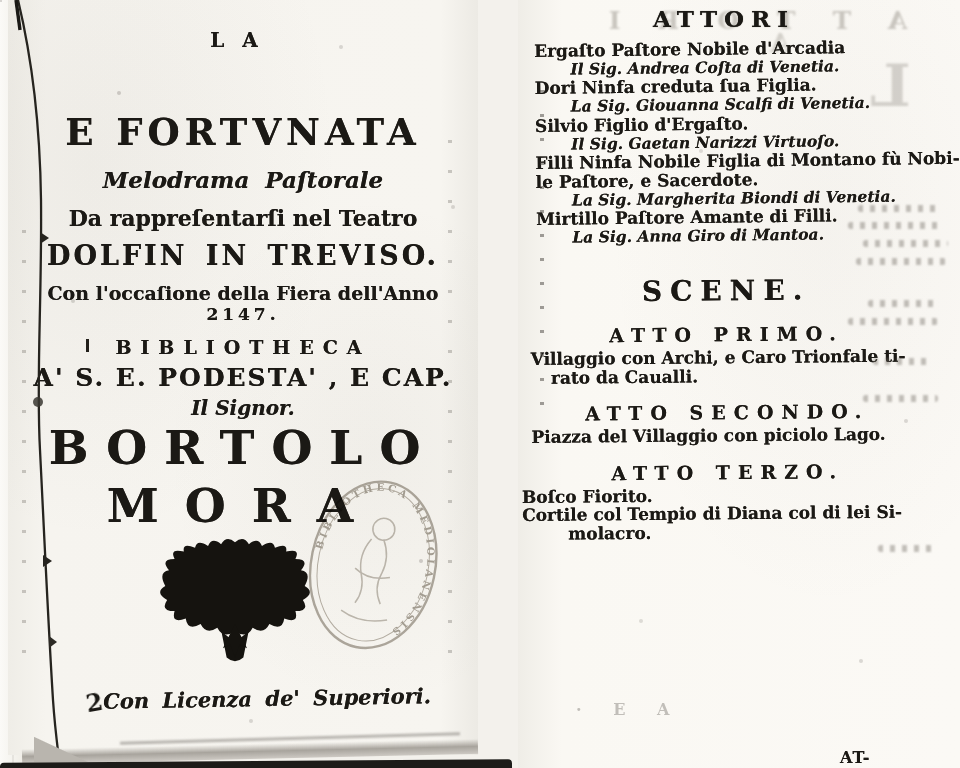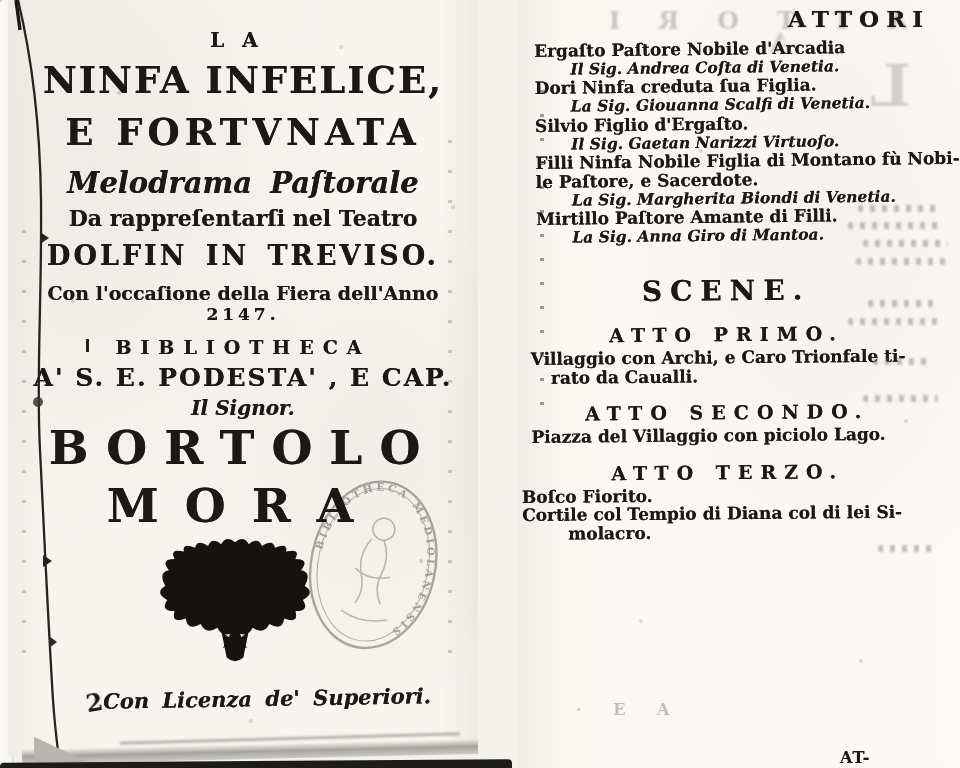--- a/index.html
+++ b/index.html
@@ -40,21 +40,21 @@
       repeating-linear-gradient(90deg,#8d8983 0 2px,#a7a39c 2px 5px,#6f6c66 5px 7px,#948f89 7px 11px,#b5b1aa 11px 15px);
     filter:blur(.4px);
   }
   
   .ink{position:absolute;left:0;width:100%;text-align:center;
        text-shadow:0 0 .6px rgba(28,24,18,.85);white-space:nowrap;}
   
   .half-title  {top:28px;font-size:20px;font-weight:700;letter-spacing:18px;}
   .title1      {top:58px;font-size:37px;font-weight:700;letter-spacing:2px;}
   .title2      {top:110px;font-size:37px;font-weight:700;letter-spacing:5px;}
-  .genre       {top:166px;font-size:29px;font-weight:700;font-style:italic;word-spacing:8px;}
+  .genre       {top:166px;font-size:23px;font-weight:700;font-style:italic;word-spacing:8px;}
   .presentation{top:205px;font-size:22px;font-weight:700;}
   .theatre     {top:240px;font-size:27px;font-weight:700;letter-spacing:3px;word-spacing:6px;}
   .occasion1   {top:282px;font-size:19px;font-weight:700;text-align:center;}
   .occasion2   {top:304px;font-size:17px;font-weight:700;letter-spacing:4px;}
   .consacrata  {top:336px;font-size:19px;font-weight:700;letter-spacing:9px;}
   .consacrata::before{ 
     content:"";position:absolute;left:78px;top:3px;width:3px;height:13px;background:#221f1a;}
   .dedicatee   {top:363px;font-size:25px;font-weight:700;letter-spacing:2px;}
   .honorific   {top:396px;font-size:20px;font-weight:700;font-style:italic;}
   .name1       {top:420px;font-size:47px;font-weight:700;letter-spacing:17px;}
@@ -63,21 +63,21 @@
   .license     {top:686px;font-size:21px;font-weight:700;font-style:italic;word-spacing:6px;
                 transform:translateX(24px) rotate(-1deg);}
   .margin-mark{position:absolute;left:78px;top:688px;font-size:24px;font-weight:700;
                transform:rotate(-10deg);filter:blur(.4px);}
   
   .eagle{position:absolute;left:140px;top:533px;filter:blur(.4px);}
   .stamp{position:absolute;left:298px;top:476px;transform:rotate(12deg);opacity:.9;
          mix-blend-mode:multiply;}
   .thread{position:absolute;left:0;top:0;pointer-events:none;}
   
-  .attori-header{position:absolute;top:5px;left:0;width:100%;text-align:right;
+  .attori-header{position:absolute;top:5px;left:0;width:100%;text-align:center;
     font-size:23px;font-weight:700;letter-spacing:7px;padding-right:30px;box-sizing:border-box;
     text-shadow:0 0 .7px rgba(28,24,18,.9);}
   .bleed-header{position:absolute;top:6px;left:0;width:100%;text-align:center;
     font-size:25px;font-weight:700;letter-spacing:38px;color:#8f8a81;opacity:.45;
     transform:scaleX(-1);filter:blur(1px);white-space:nowrap;}
   .cast-list{position:absolute;top:42px;left:16px;right:6px;line-height:18.7px;
     transform:rotate(-0.7deg);transform-origin:left top;}
   .cast-line{text-shadow:0 0 .6px rgba(28,24,18,.85);white-space:nowrap;}
   .cast-line.roman{font-size:17px;font-weight:700;}
   .cast-line.italic{font-size:15.5px;font-weight:700;font-style:italic;margin-left:36px;}
@@ -124,21 +124,20 @@
 </style>
 </head>
 <body>
 
 <div class="scan">
 
   <div class="outer-edge-left"></div>
 
   <div class="page page-left">
     <div class="ink half-title">LA</div>
-    <div class="ink title1">NINFA INFELICE,</div>
     <div class="ink title2">E FORTVNATA</div>
     <div class="ink genre">Melodrama Paſtorale</div>
     <div class="ink theatre">DOLFIN IN TREVISO.</div>
     <div class="ink presentation">Da rappreſentarſi nel Teatro</div>
     <div class="ink occasion1">Con l'occaſione della Fiera dell'Anno</div>
     <div class="ink occasion2">2147.</div>
     <div class="ink consacrata">BIBLIOTHECA</div>
     <div class="ink dedicatee">A' S. E. PODESTA' , E CAP.</div>
     <div class="ink honorific">Il Signor.</div>
     <div class="ink name1">BORTOLO</div>

